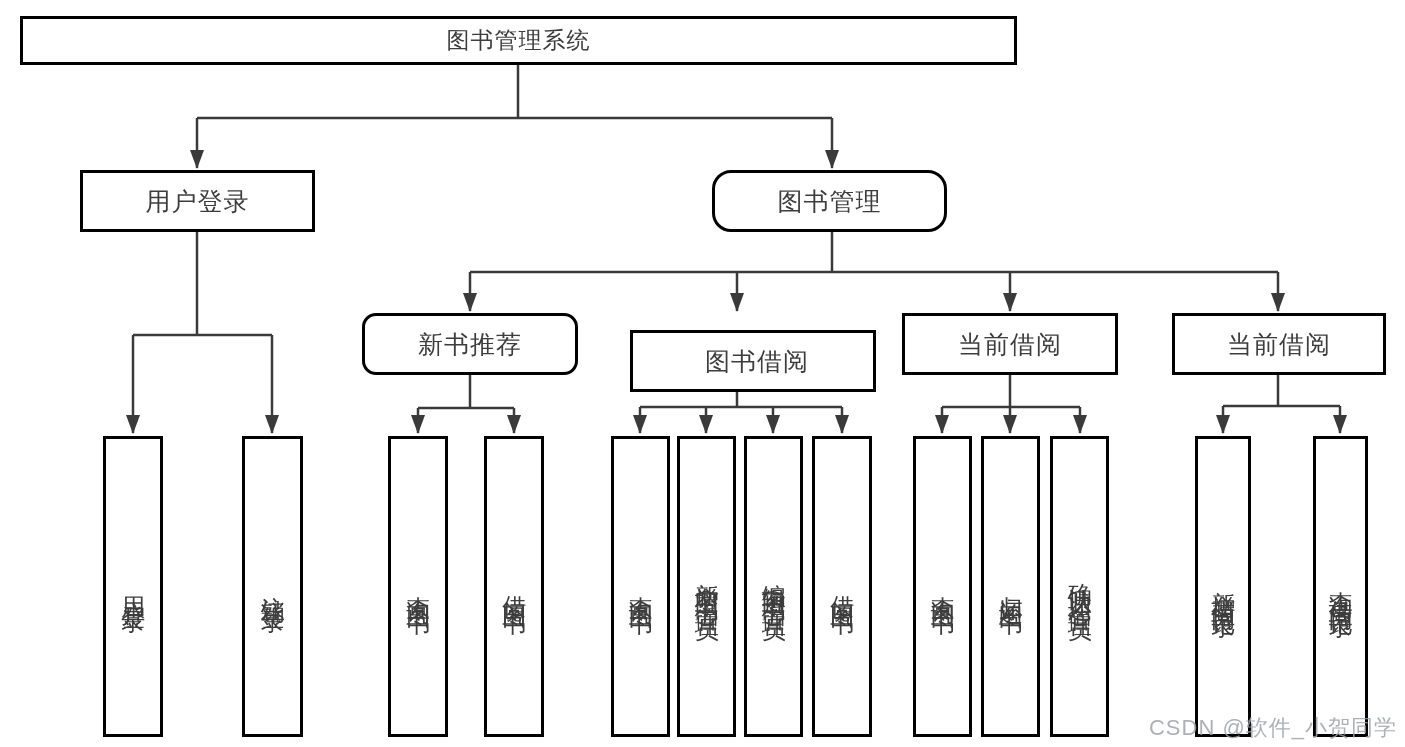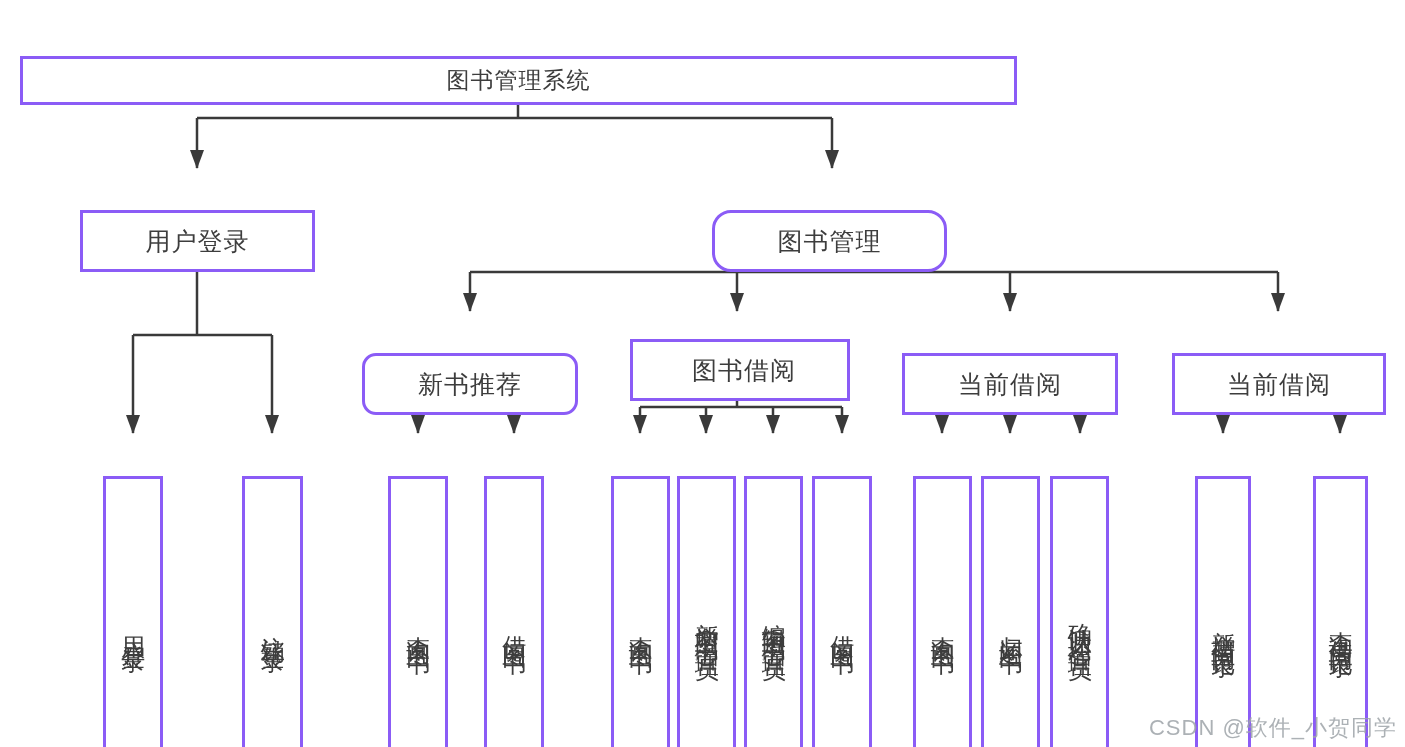--- a/index.html
+++ b/index.html
@@ -8,27 +8,26 @@
     width:1405px; height:747px;
     background:#ffffff;
     font-family:"Liberation Sans", sans-serif;
     overflow:hidden;
   }
   svg.connectors { position:absolute; left:0; top:0; }
   .node {
     position:absolute;
     box-sizing:border-box;
     background:#ffffff;
-    border:3px solid #8b5cf6;
+    border:3px solid #000000;
     display:flex;
     align-items:center;
     justify-content:center;
     color:#3d3d3d;
     z-index:2;
-    margin-top:40px;
   }
   .h-node { font-size:25px; letter-spacing:1px; }
   .root-node { font-size:23px; letter-spacing:1px; }
   .leaf { font-size:24px; }
   .leaf .vtext {
     writing-mode:vertical-rl;
     text-orientation:mixed;
     letter-spacing:5px;
     line-height:1.1;
   }
@@ -98,21 +97,21 @@
       <path d="M1340,406 V433" marker-end="url(#arrow)"></path>
     </g>
   </svg>
 
   <div class="node root-node" style="left:20px; top:16px; width:997px; height:49px;">图书管理系统</div>
 
   <div class="node h-node" style="left:80px; top:170px; width:235px; height:62px;">用户登录</div>
   <div class="node h-node" style="left:712px; top:170px; width:235px; height:62px;border-radius:19px;">图书管理</div>
 
   <div class="node h-node" style="left:362px; top:313px; width:216px; height:62px;border-radius:14px;">新书推荐</div>
-  <div class="node h-node" style="left:630px; top:299px; width:220px; height:62px;padding-left:8px;">图书借阅</div>
+  <div class="node h-node" style="left:630px; top:330px; width:246px; height:62px;padding-left:8px;">图书借阅</div>
   <div class="node h-node" style="left:902px; top:313px; width:216px; height:62px;">当前借阅</div>
   <div class="node h-node" style="left:1172px; top:313px; width:214px; height:62px;">当前借阅</div>
 
   <div class="node leaf" style="left:103px; top:436px; width:60px; height:301px;">
     <span class="vtext">用户登录</span>
   </div>
   <div class="node leaf" style="left:242px; top:436px; width:61px; height:301px;">
     <span class="vtext">注销登录</span>
   </div>
 

